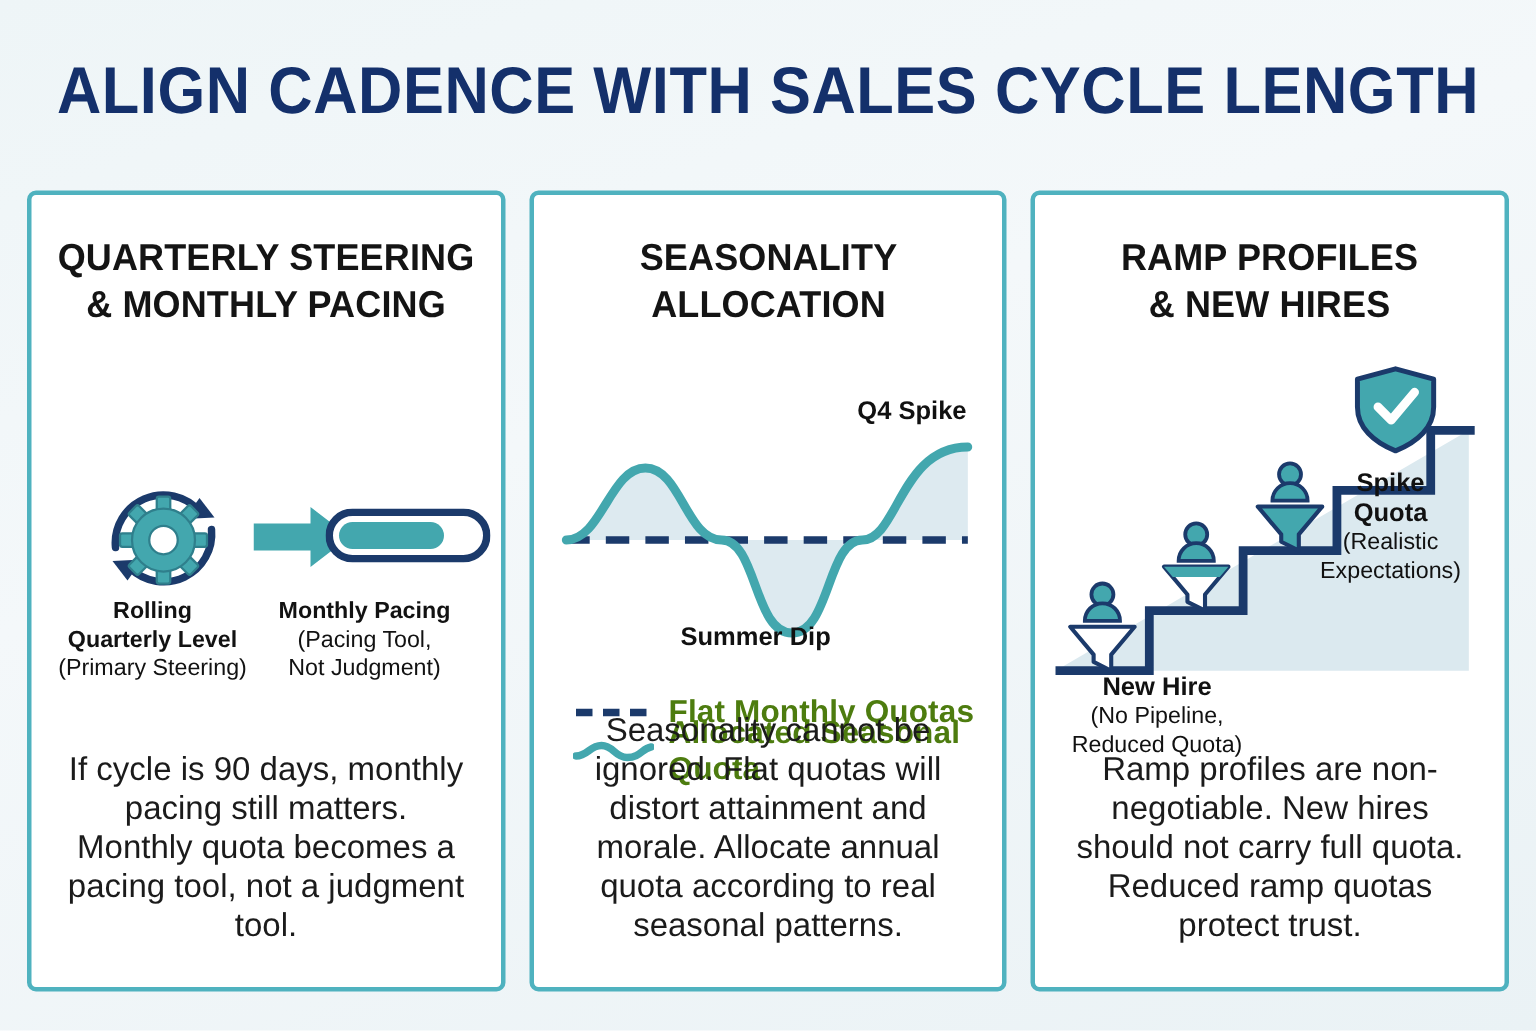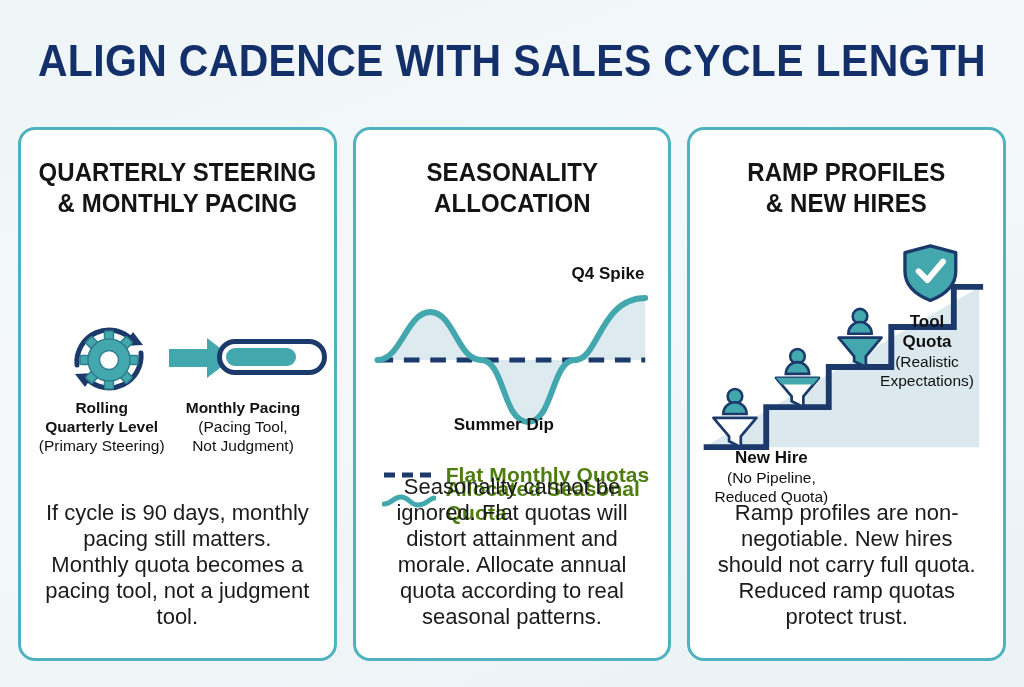--- a/index.html
+++ b/index.html
@@ -48,21 +48,21 @@
     width: 988px;
     height: 534px;
     display: flex;
     gap: 16px;
   }
   .card {
     position: relative;
     flex: 1 1 0;
     background: #ffffff;
     border: 3px solid #4fb2bf;
-    border-radius: 17px;
+    border-radius: 6px;
     box-sizing: border-box;
     overflow: hidden;
   }
   .card-title {
     position: absolute;
     top: 27px;
     left: 0;
     width: 100%;
     text-align: center;
     font-size: 25px;
@@ -370,21 +370,21 @@
           </svg>
         </div>
 
         <div class="step-label label-newhire">
           <span class="strong">New Hire</span>
           <span style="white-space: pre-line;">(No Pipeline,
 Reduced Quota)</span>
         </div>
 
         <div class="step-label label-full">
-          <span class="strong" style="white-space: pre-line;">Tool
+          <span class="strong" style="white-space: pre-line;">Spike
 Quota</span>
           <span style="white-space: pre-line;">(Realistic
 Expectations)</span>
         </div>
       </div>
 
       <div class="card-body">Ramp profiles are non-negotiable. New hires should not carry full quota. Reduced ramp quotas protect trust.</div>
     </div>
 
   </div>

